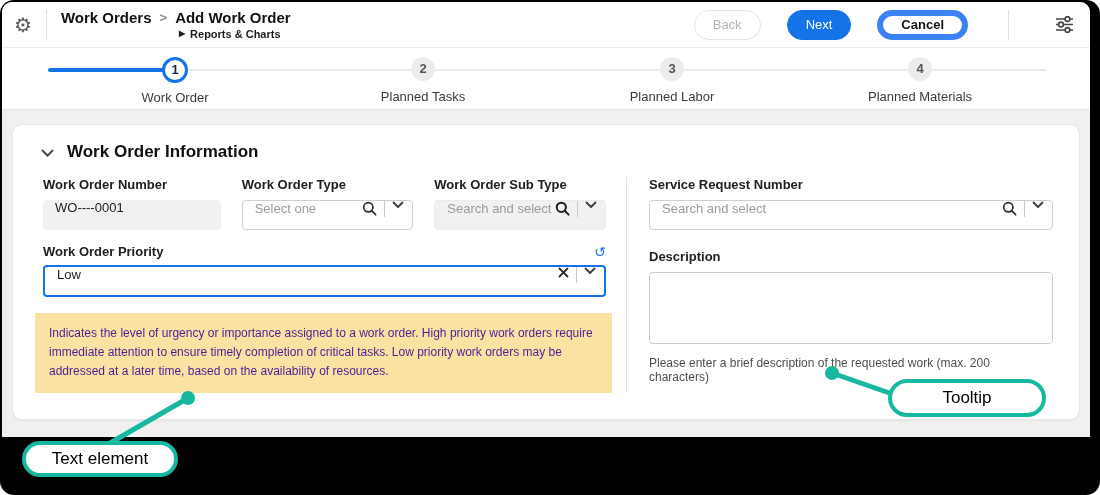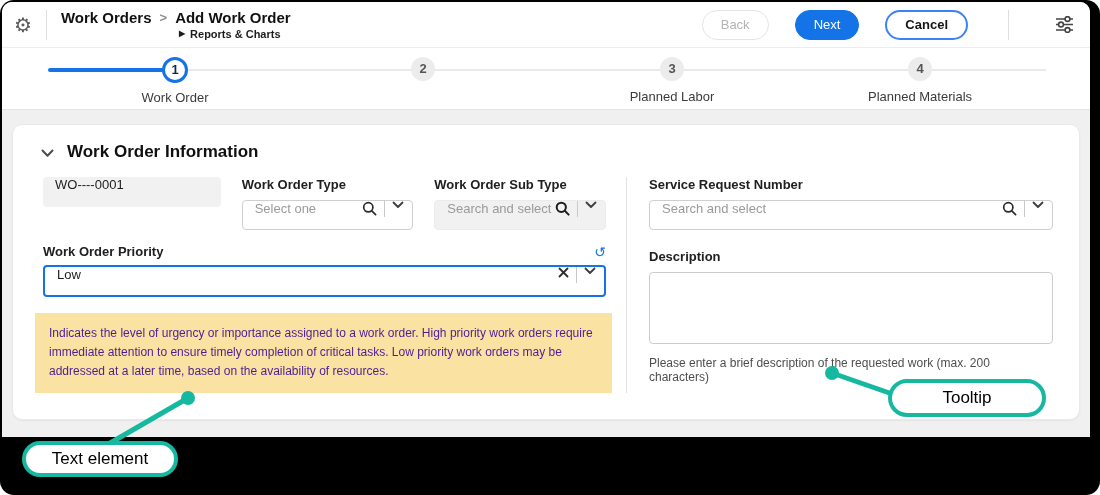--- a/index.html
+++ b/index.html
@@ -13,21 +13,21 @@
   .gear { font-size:20px; color:#5c5c5c; line-height:1; cursor:pointer; }
   .hdr-divider { width:1px; height:30px; background:#dedede; margin:0 14px; }
   .breadcrumb-line { display:flex; align-items:center; gap:8px; font-size:15px; font-weight:bold; color:#111; }
   .bc-sep { color:#8f8f8f; font-weight:bold; font-size:13px; }
   .bc-sub { display:flex; align-items:center; gap:5px; font-size:11px; font-weight:bold; color:#1c1c1c; margin-left:118px; margin-top:2px; }
   .bc-sub .tri { font-size:8px; line-height:1; }
   .hdr-right { margin-left:auto; display:flex; align-items:center; gap:26px;justify-content:center; }
   .btn { height:30px; border-radius:16px; padding:0 18px; font-size:13px; display:flex; align-items:center; justify-content:center; cursor:pointer; font-family:"Liberation Sans", sans-serif; }
   .btn-back { background:#fff; border:1px solid #e4e4e4; color:#b3b3b3; }
   .btn-next { background:#1473e6; border:1px solid #1473e6; color:#ffffff; }
-  .btn-cancel { background:#fff; border:2px solid #3b82f6; color:#141414; font-weight:bold; }
+  .btn-cancel { background:#fff; border:6px solid #3b82f6; color:#141414; font-weight:bold; }
   .filter-icon { margin-left:6px; cursor:pointer; display:flex; align-items:center; }
 
   
   .stepper { position:relative; height:62px; background:#fff; border-bottom:1px solid #e3e3e3; }
   .track { position:absolute; left:46px; right:44px; top:21px; height:2px; background:#eaeaea; }
   .track-progress { position:absolute; left:46px; width:118px; top:20px; height:4px; background:#1473e6; border-radius:3px; }
   .step { position:absolute; top:9px; transform:translateX(-50%); text-align:center; width:170px; cursor:pointer; }
   .step-circle { width:24px; height:24px; border-radius:50%; margin:0 auto; background:#ececec; color:#555; font-size:13px; font-weight:bold; line-height:24px; }
   .step.active .step-circle { width:26px; height:26px; background:#fff; border:3px solid #1473e6; line-height:20px; color:#15284b; }
   .step-label { margin-top:8px; font-size:13px; color:#3b3b3b; }
@@ -111,20 +111,21 @@
 
     <div class="stepper">
       <div class="track"></div>
       <div class="track-progress"></div>
       <div class="step active" style="left:173px">
         <div class="step-circle">1</div>
         <div class="step-label">Work Order</div>
       </div>
       <div class="step" style="left:421px">
         <div class="step-circle">2</div>
+        <div class="step-label">Planned Tasks</div>
       </div>
       <div class="step" style="left:670px">
         <div class="step-circle">3</div>
         <div class="step-label">Planned Labor</div>
       </div>
       <div class="step" style="left:918px">
         <div class="step-circle">4</div>
         <div class="step-label">Planned Materials</div>
       </div>
     </div>
@@ -138,20 +139,21 @@
               </svg>
           </span>
           <span class="section-title">Work Order Information</span>
         </div>
 
         <div class="card-body">
 
           <div class="col-left">
             <div class="field-row">
               <div class="fg" style="width:178px">
+                <label>Work Order Number</label>
                 <div class="control plain">
                   <span class="val">WO----0001</span>
                 </div>
               </div>
               <div class="fg" style="width:172px">
                 <label>Work Order Type</label>
                 <div class="control">
                   <span class="ph">Select one</span>
                   <span class="icon-btn">
                     <svg width="15" height="15" viewBox="0 0 15 15">

